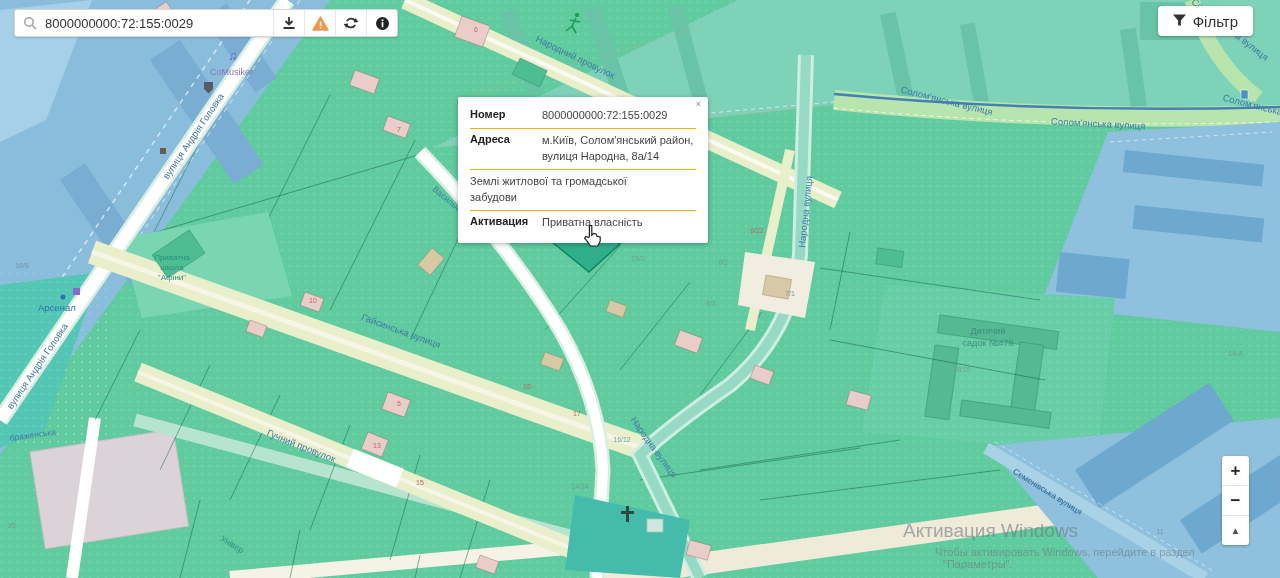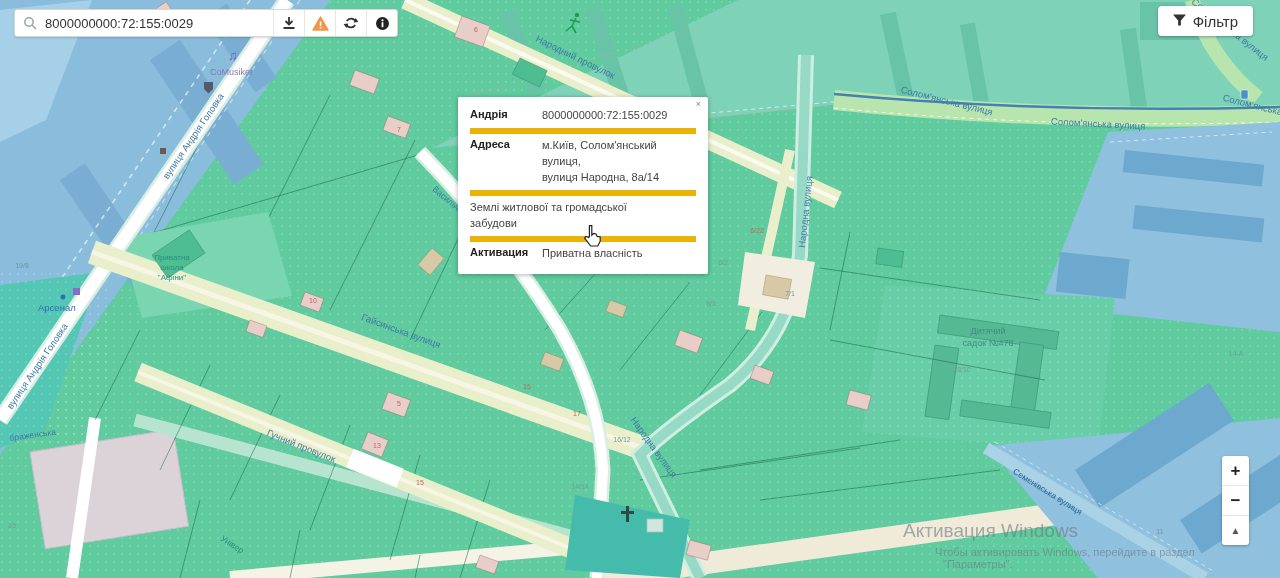--- a/index.html
+++ b/index.html
@@ -30,21 +30,21 @@
   
   .filterbtn{position:absolute;right:27px;top:6px;height:30px;background:#fff;border-radius:4px;
     box-shadow:0 1px 3px rgba(0,0,0,.3);display:flex;align-items:center;gap:7px;padding:0 15px;
     font-size:15px;color:#333;cursor:pointer;}
 
   
   .popup{position:absolute;left:458px;top:97px;width:250px;background:#fff;border-radius:2px;
     box-shadow:0 1px 5px rgba(0,0,0,.3);padding:7px 12px 8px 12px;box-sizing:border-box;font-size:11px;color:#444;}
   .popup .close{position:absolute;top:2px;right:7px;font-size:9px;color:#888;cursor:pointer;}
   .prow{display:flex;padding:4px 0;}
-  .prow + .prow{border-top:6px solid #eab308;justify-content:center;}
+  .prow + .prow{border-top:1px solid #eab308;justify-content:center;}
   .prow .lab{width:72px;min-width:72px;font-weight:bold;color:#222;}
   .prow .val{flex:1;line-height:1.45;}
   .prow .val span{display:block;}
   .prow .val span:empty{display:none;}
 
   
   .zoomctl{position:absolute;left:1222px;top:456px;width:27px;background:#fff;border-radius:3px;
     box-shadow:0 1px 3px rgba(0,0,0,.3);overflow:hidden;}
   .zoomctl .zbtn{height:29px;display:flex;align-items:center;justify-content:center;font-size:17px;
     font-weight:bold;color:#222;cursor:pointer;}
@@ -360,29 +360,29 @@
       <svg width="13" height="13" viewBox="0 0 14 13">
         <polygon points="0,0 14,0 8.5,6.5 8.5,12 5.5,12 5.5,6.5" fill="#333"></polygon>
       </svg>
     </span>
     <span>Фільтр</span>
   </div>
 
   <div class="popup">
     <span class="close">×</span>
     <div class="prow">
-      <span class="lab">Андрія</span>
+      <span class="lab">Номер</span>
       <span class="val">
           <span>8000000000:72:155:0029</span>
         </span>
     </div>
     <div class="prow">
       <span class="lab">Адреса</span>
       <span class="val">
-          <span>м.Київ, Солом'янський вулиця,</span>
+          <span>м.Київ, Солом'янський район,</span>
           <span>вулиця Народна, 8а/14</span>
         </span>
     </div>
     <div class="prow">
       <span class="val">
           <span>Землі житлової та громадської</span>
           <span>забудови</span>
         </span>
     </div>
     <div class="prow">

